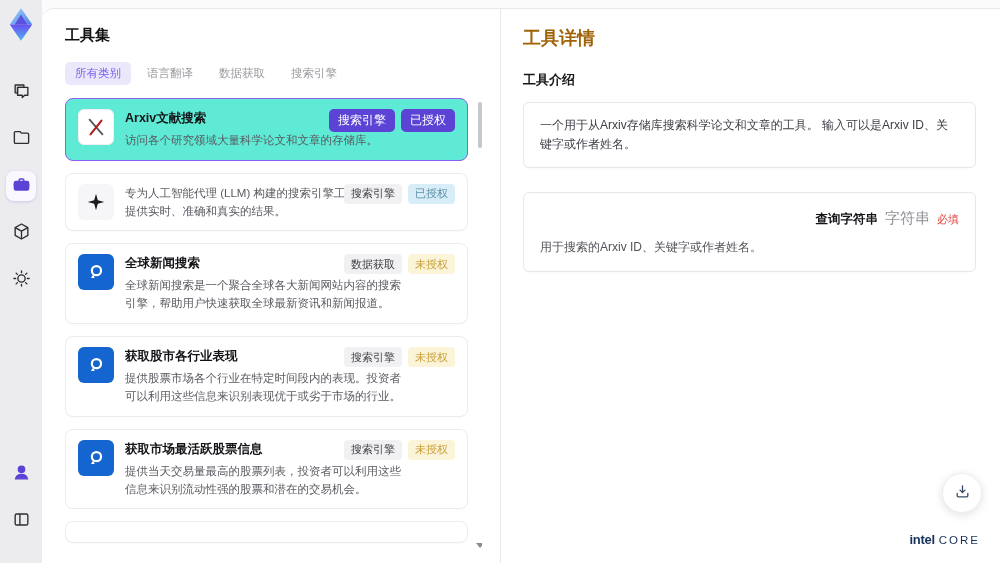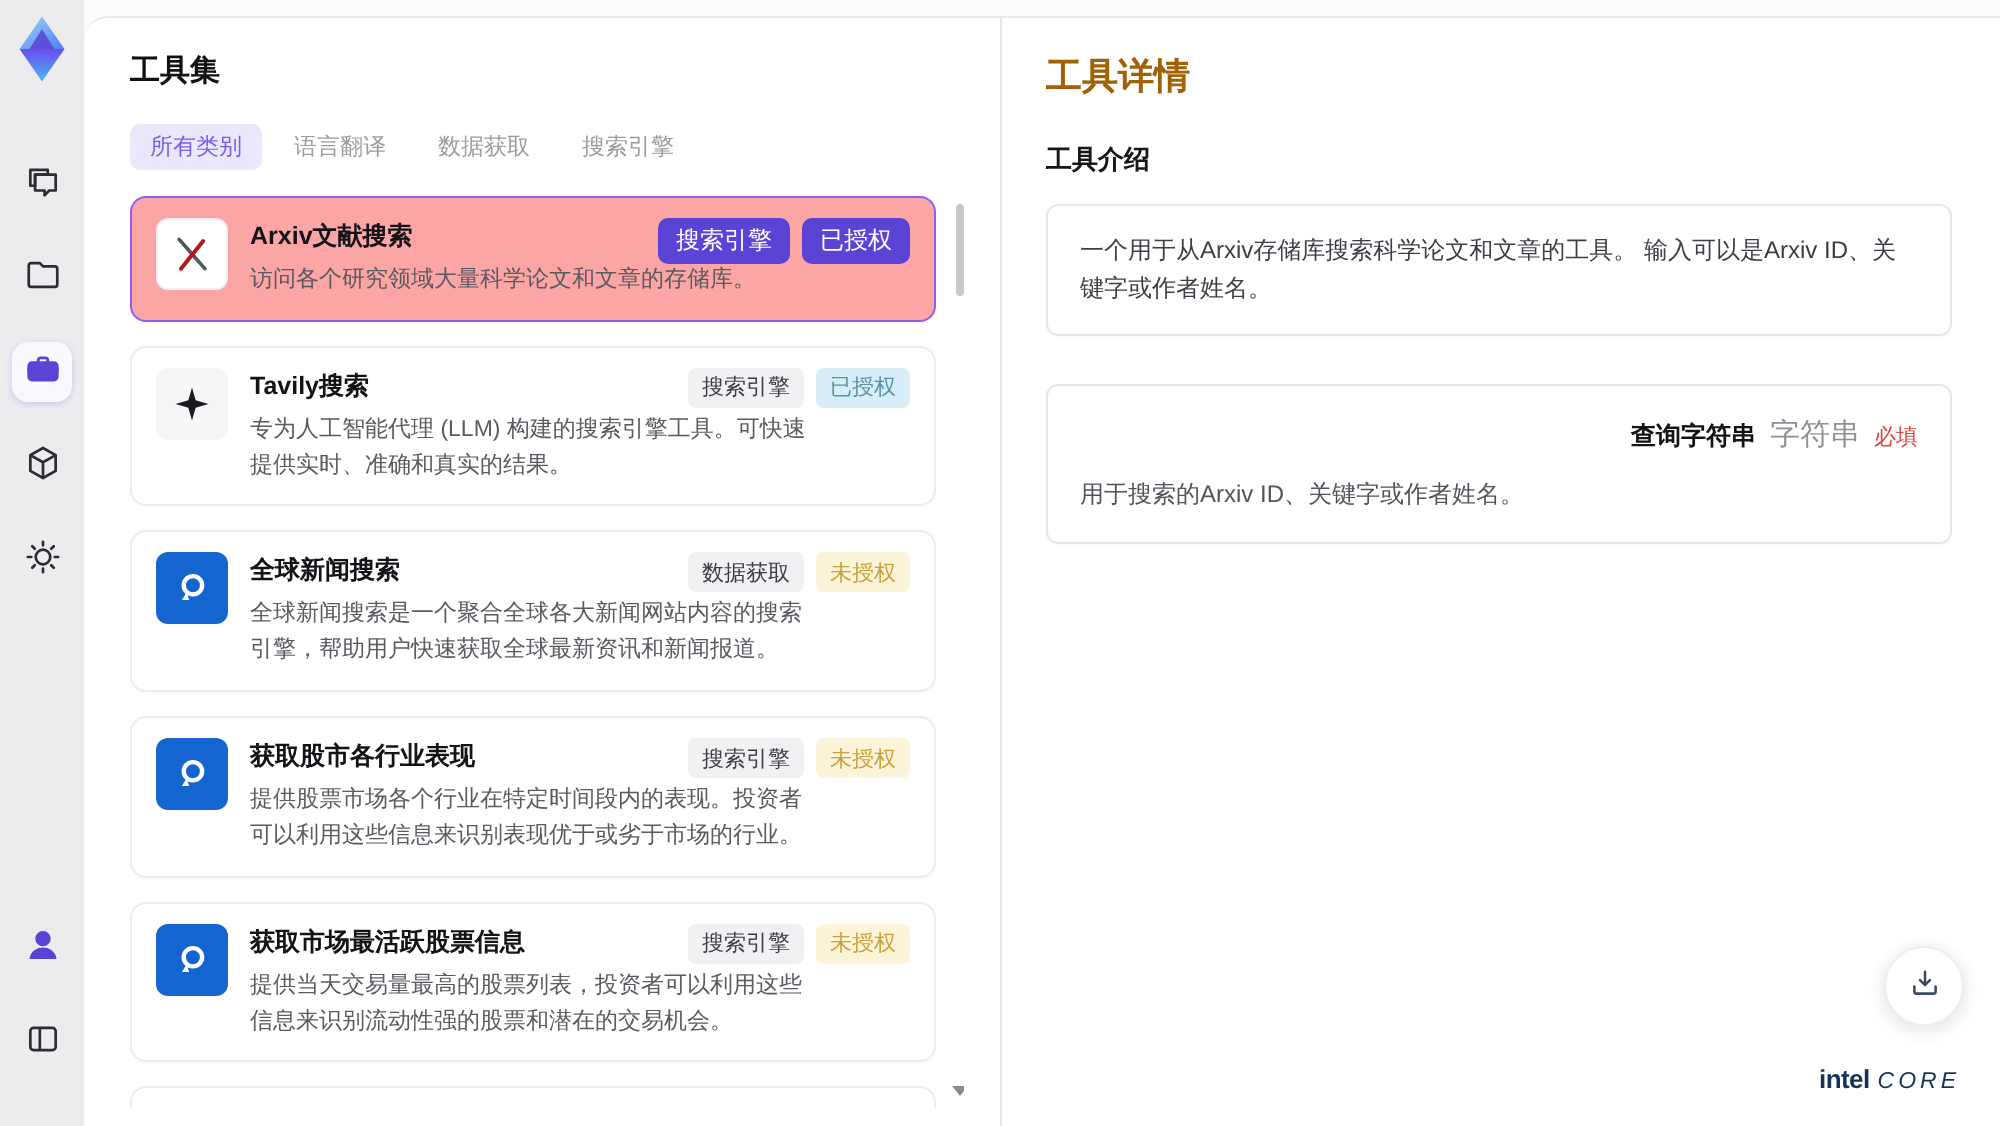--- a/index.html
+++ b/index.html
@@ -43,21 +43,21 @@
     cursor:pointer; white-space:nowrap;
   }
   .tab.active { background:#ece8fb; color:#7a5cf0; }
   .tool-list { position:relative; height:456px; overflow:hidden;
     display:flex; flex-direction:column; gap:12px; padding-right:14px; }
   .card {
     border:1px solid #ececef; border-radius:8px; background:#fff;
     padding:10px 12px; display:flex; gap:11px; flex:none;
     box-shadow:0 1px 2px rgba(0,0,0,.02); cursor:pointer; position:relative;
   }
-  .card.selected { border:1.5px solid #8b5ff2; background:#fca5a5;justify-content:flex-end; }
+  .card.selected { border:1.5px solid #8b5ff2; background:#5eead4;justify-content:flex-end; }
   .tool-icon {
     width:36px; height:36px; border-radius:6px; flex:none;
     display:grid; place-items:center; background:#f6f6f8;
   }
   .tool-icon.white { background:#ffffff; border:1px solid #f0f0f2; }
   .tool-icon.blue { background:#1565d0; }
   .tool-icon svg { width:22px; height:22px; }
   .card-body { flex:1; min-width:0; padding-top:1px; }
   .tool-name { font-size:12.5px; font-weight:700; color:#141418; margin-bottom:5px; }
   .tool-desc { font-size:11.5px; color:#5a5a61; line-height:1.55; max-width:284px; }
@@ -91,21 +91,21 @@
     position:absolute; right:18px; bottom:50px; width:40px; height:40px;
     border-radius:50%; background:#fff; border:1px solid #efeff1;
     box-shadow:0 2px 10px rgba(0,0,0,.12); display:grid; place-items:center; cursor:pointer;
   }
   .fab svg { width:17px; height:17px; stroke:#3a4a63; fill:none; stroke-width:1.8; }
   .intel {
     position:absolute; right:20px; bottom:16px; color:#16325c;
     display:flex; align-items:baseline; gap:4px; user-select:none;
   }
   .intel .i { font-size:13px; font-weight:700; letter-spacing:-.3px;margin-left:20px; }
-  .intel .c { font-size:11.5px; font-weight:400; letter-spacing:2px;font-style:italic; }
+  .intel .c { font-size:11.5px; font-weight:400; letter-spacing:2px; }
 </style>
 </head>
 <body>
 
 <aside class="sidebar">
   <div class="logo">
     <svg viewBox="0 0 24 28">
       <defs>
         <linearGradient id="lg1" x1="0" y1="0" x2="1" y2="1">
           <stop offset="0" stop-color="#9fd8f7"></stop>
@@ -215,21 +215,20 @@
           </div>
         </div>
 
         <div class="card">
           <div class="tool-icon">
             <svg viewBox="0 0 24 24">
                 <path d="M12 3l2 7 7 2-7 2-2 7-2-7-7-2 7-2z" fill="#1c1c20"></path>
               </svg>
           </div>
           <div class="card-body">
-            <div class="tool-name">Tavily搜索</div>
             <div class="tool-desc">专为人工智能代理 (LLM) 构建的搜索引擎工具。可快速提供实时、准确和真实的结果。</div>
           </div>
           <div class="card-tags">
             <span class="tag cat">搜索引擎</span>
             <span class="tag ok">已授权</span>
           </div>
         </div>
 
         <div class="card">
           <div class="tool-icon blue">

